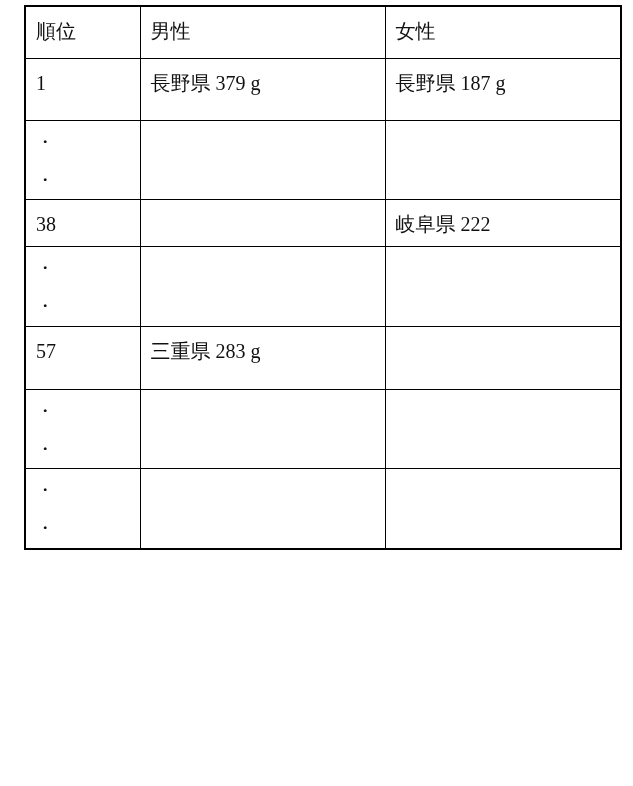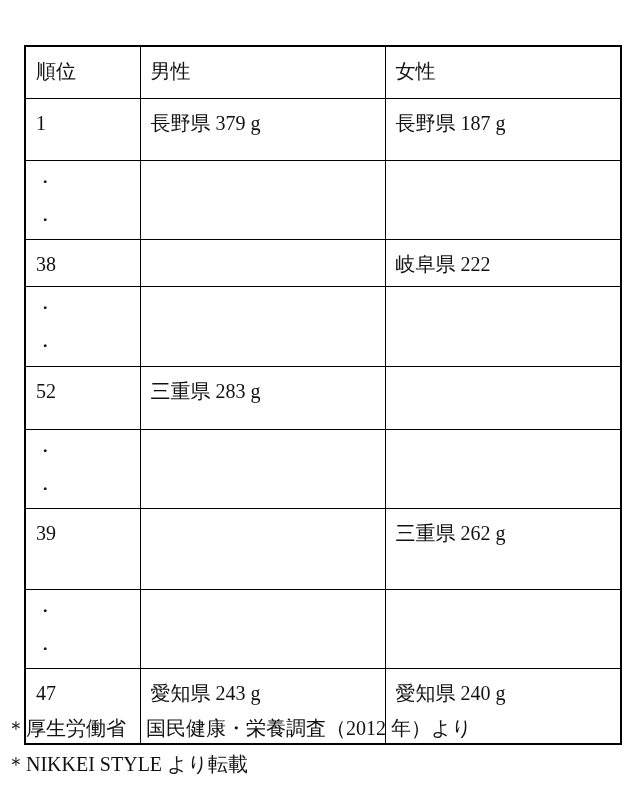--- a/index.html
+++ b/index.html
@@ -17,21 +17,20 @@
     overflow: hidden;
   }
   table.ranking {
     position: absolute;
     left: 24px;
     top: 5px;
     width: 596px;
     table-layout: fixed;
     border-collapse: collapse;
     border: 2.5px solid #000000;
-    margin-top: 40px;
   }
   table.ranking th,
   table.ranking td {
     border: 1.5px solid #000000;
     vertical-align: top;
     text-align: left;
     font-weight: normal;
     font-size: 20px;
     line-height: 27px;
     padding: 11px 4px 0 10px;
@@ -103,47 +102,33 @@
           <td></td>
           <td>岐阜県 222</td>
         </tr>
         <tr class="dots-row">
           <td>・
 ・</td>
           <td></td>
           <td></td>
         </tr>
         <tr class="data-row">
-          <td>52</td>
+          <td>57</td>
           <td>三重県 283 g</td>
           <td></td>
         </tr>
         <tr class="dots-row">
           <td>・
 ・</td>
           <td></td>
           <td></td>
         </tr>
-        <tr class="data-row">
-          <td>39</td>
-          <td></td>
-          <td>三重県 262 g</td>
-        </tr>
         <tr class="dots-row">
           <td>・
 ・</td>
           <td></td>
           <td></td>
         </tr>
-        <tr class="data-row">
-          <td>47</td>
-          <td>愛知県 243 g</td>
-          <td>愛知県 240 g</td>
-        </tr>
       </tbody>
   </table>
 
-  <div class="footnotes">
-    <div>＊厚生労働省　国民健康・栄養調査（2012 年）より</div>
-    <div>＊NIKKEI STYLE より転載</div>
-  </div>
 
 </div>
 
 </body></html>

